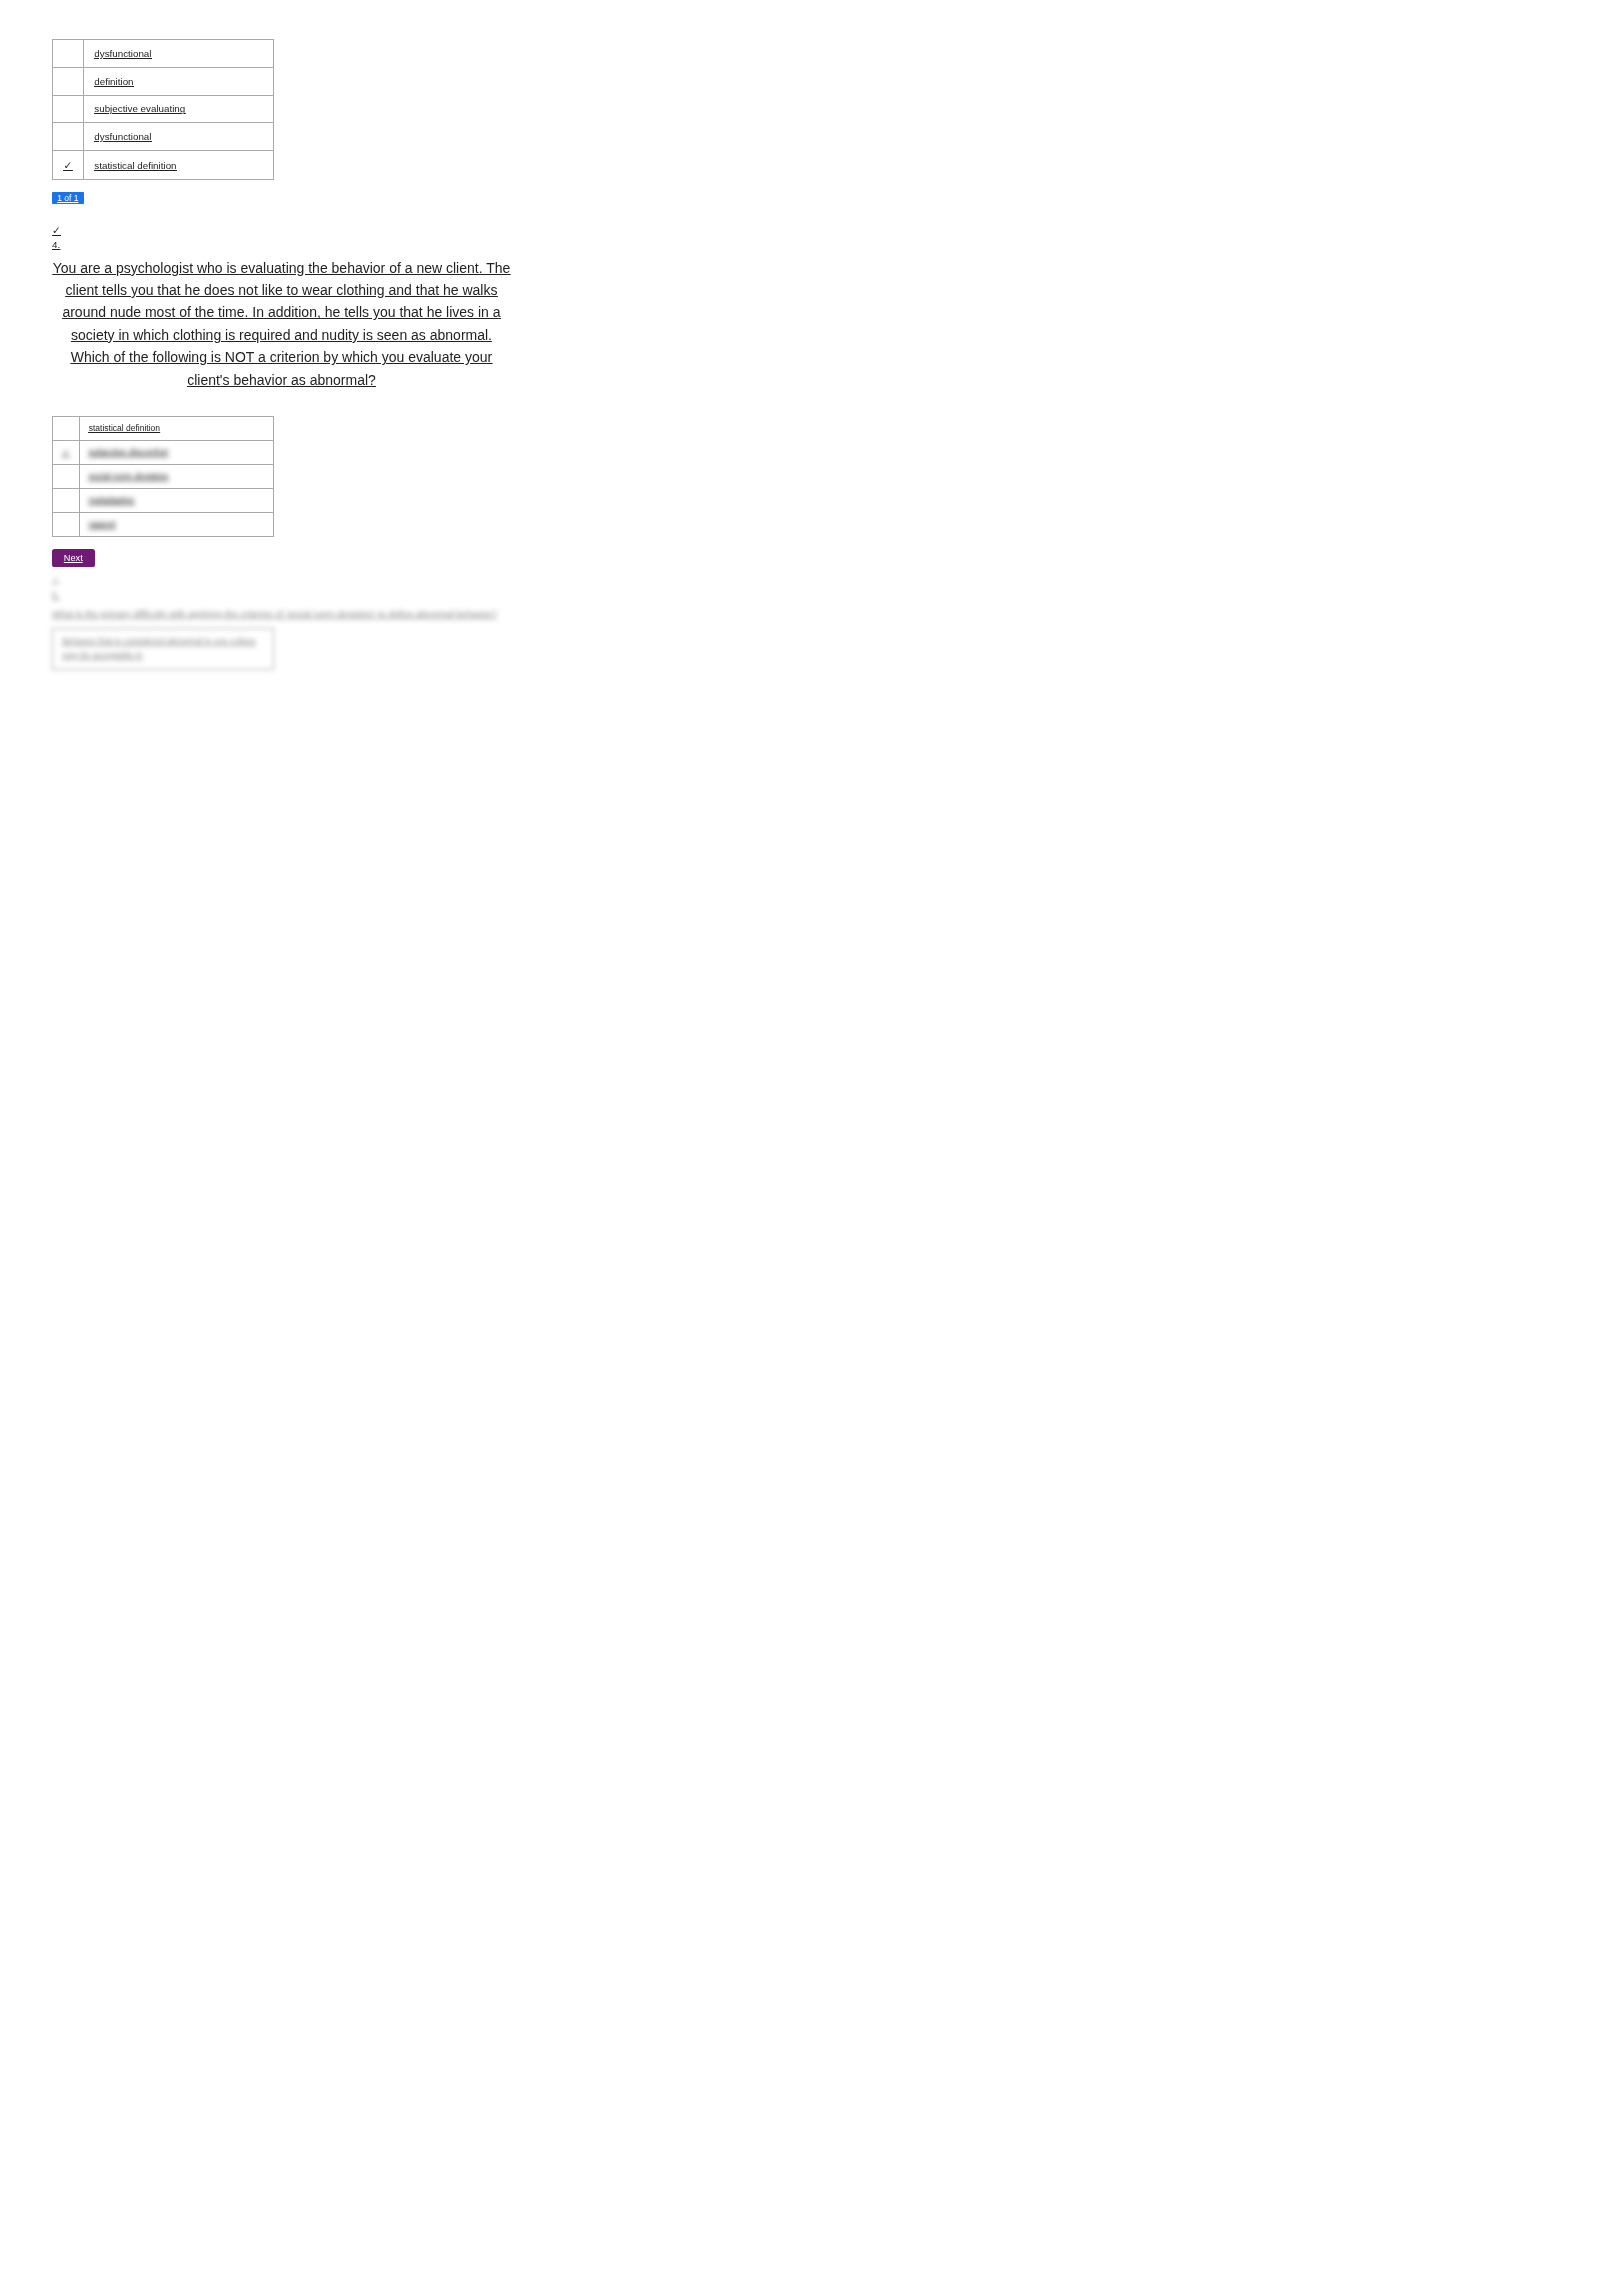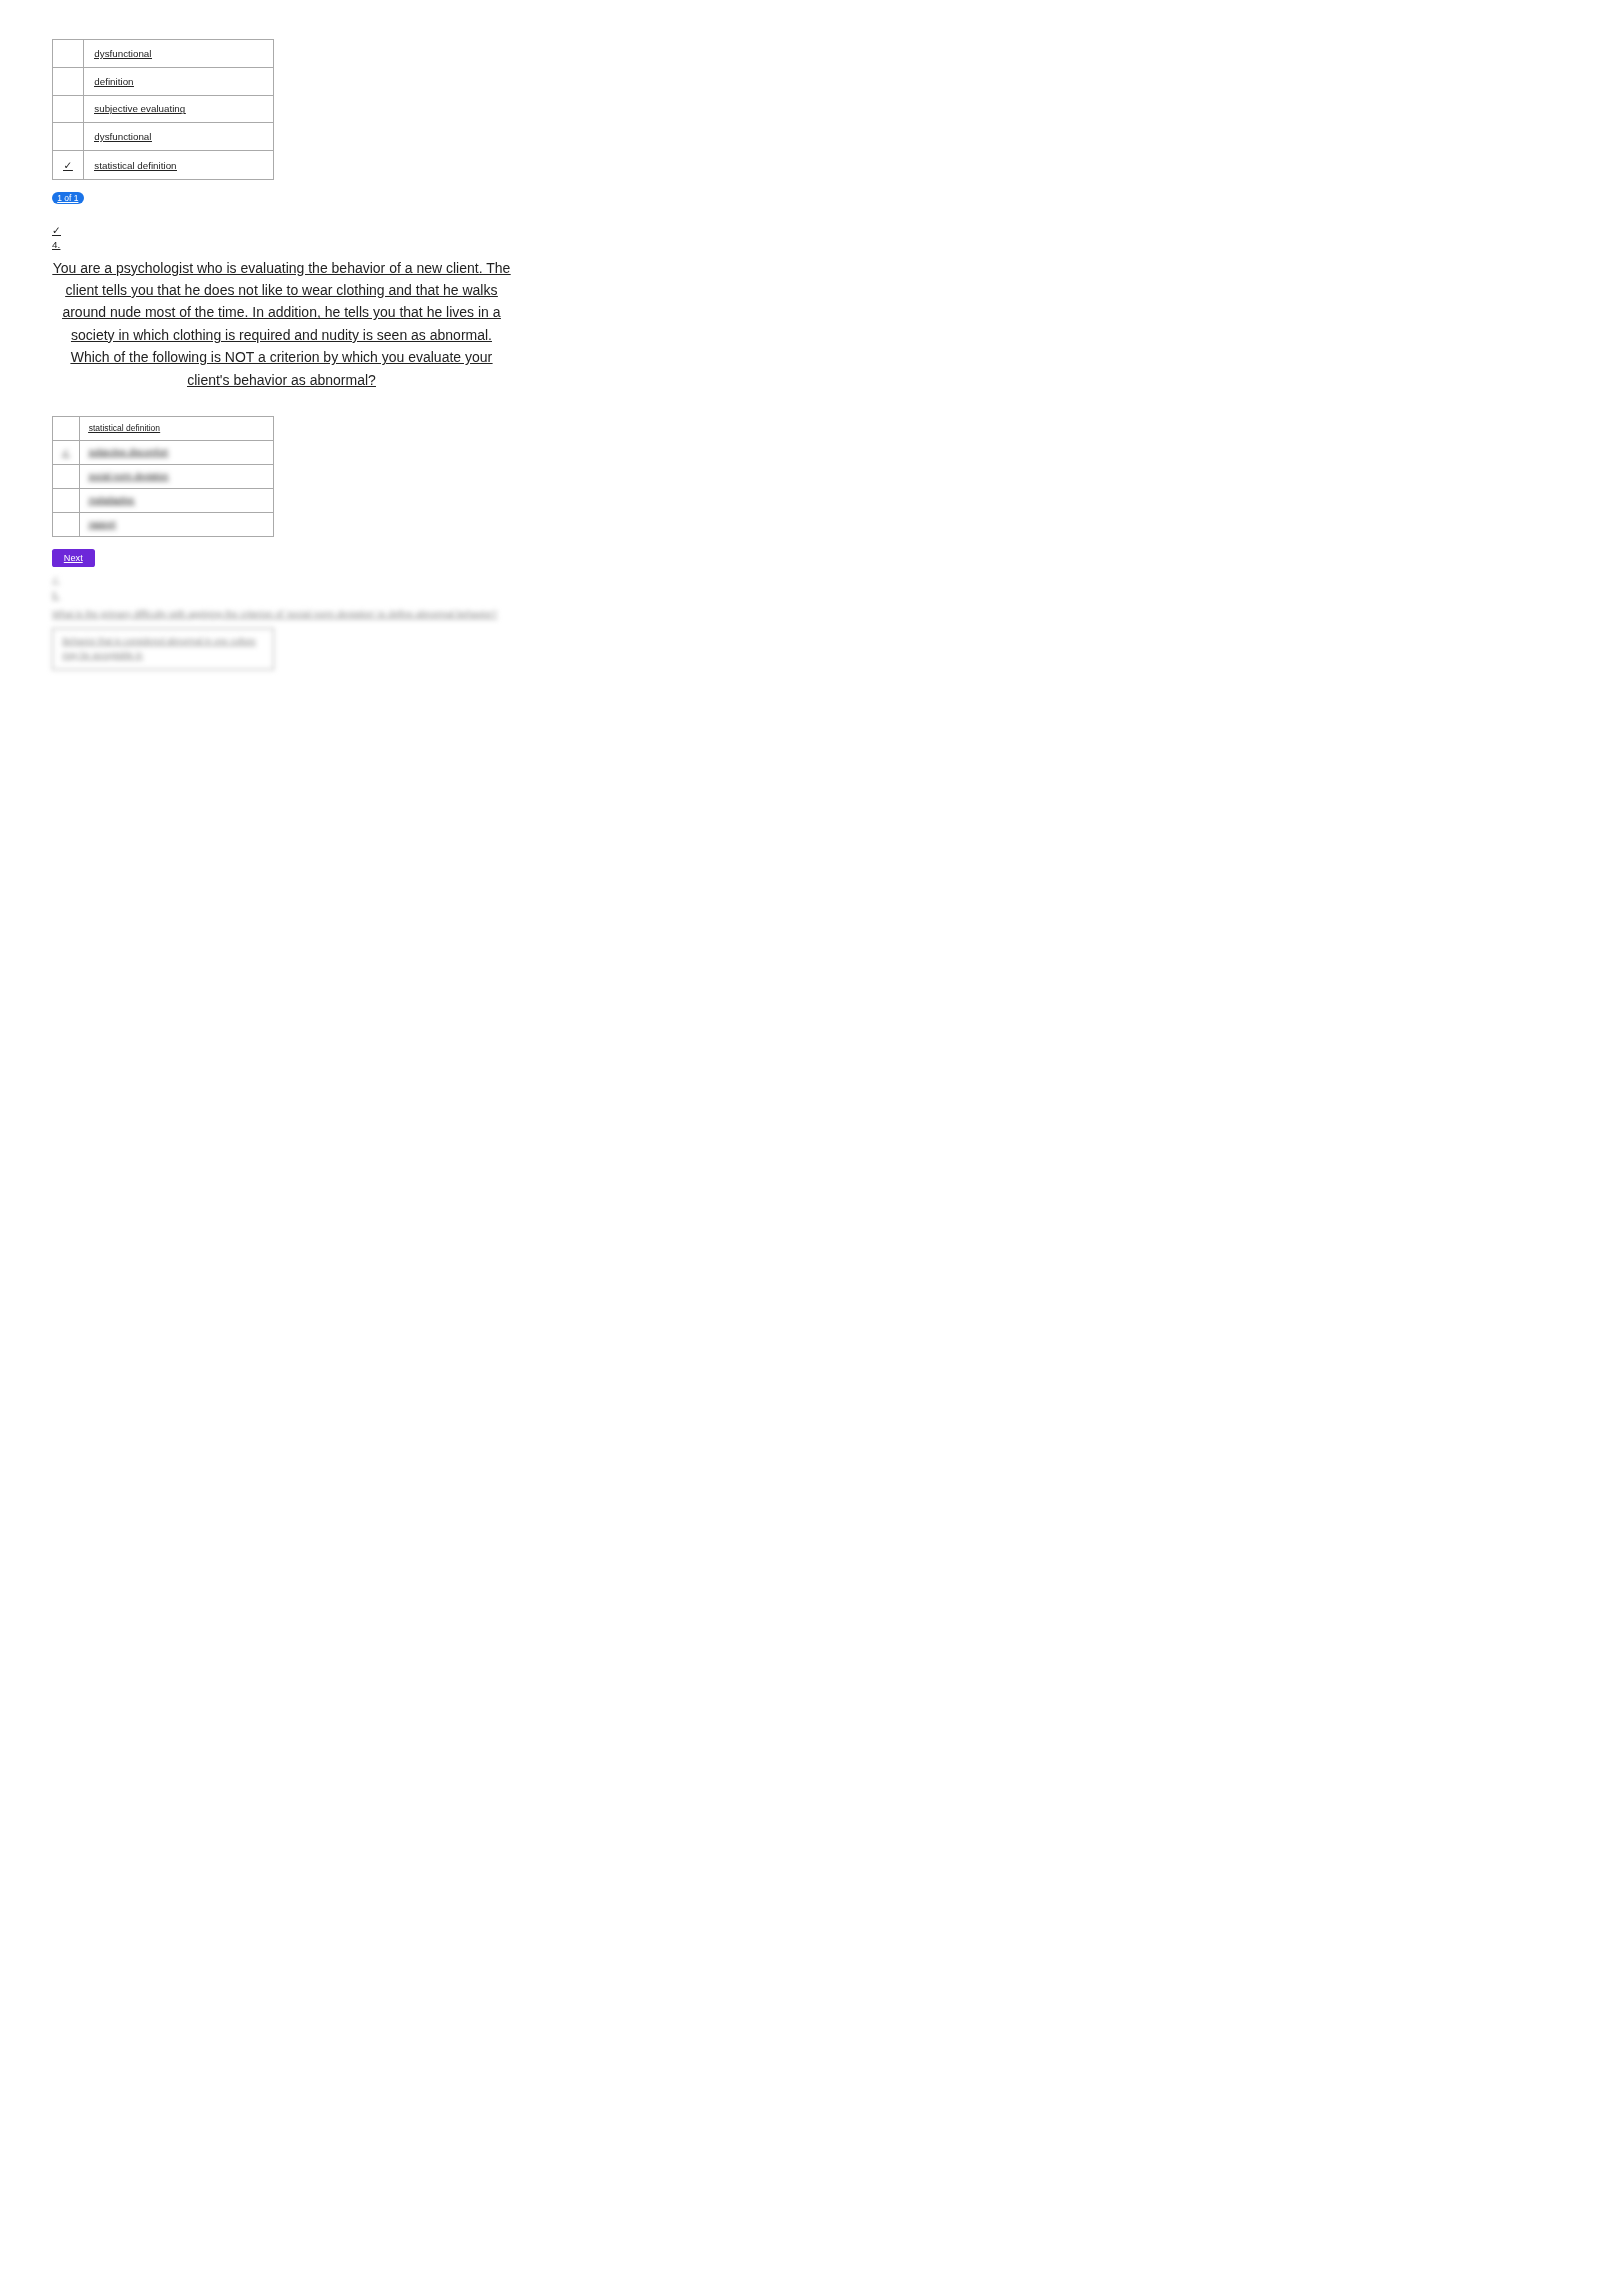--- a/index.html
+++ b/index.html
@@ -38,21 +38,21 @@
       min-width: 131px;
     }
 
     
     .pagination {
       display: inline-block;
       background: #1a73e8;
       color: #fff;
       font-size: 8.5px;
       padding: 1.3px 5.2px;
-      border-radius: 6px;
+      border-radius: 1px;
       margin-bottom: 9.2px;
     }
 
     
     .standalone-check {
       font-size: 10.5px;
       margin-bottom: 2.6px;
       color: #222;
     }
     .question-number {
@@ -82,21 +82,21 @@
       font-size: 8.5px;
     }
     .choices-table .check-cell {
       width: 23.6px;
       text-align: center;
     }
 
     
     .blue-btn {
       display: inline-block;
-      background: #6d28d9;
+      background: #701a75;
       color: #fff;
       border: none;
       border-radius: 2.6px;
       padding: 3.9px 11.8px;
       font-size: 9.2px;
       margin-bottom: 6.5px;
       cursor: pointer;
     }
 
     

